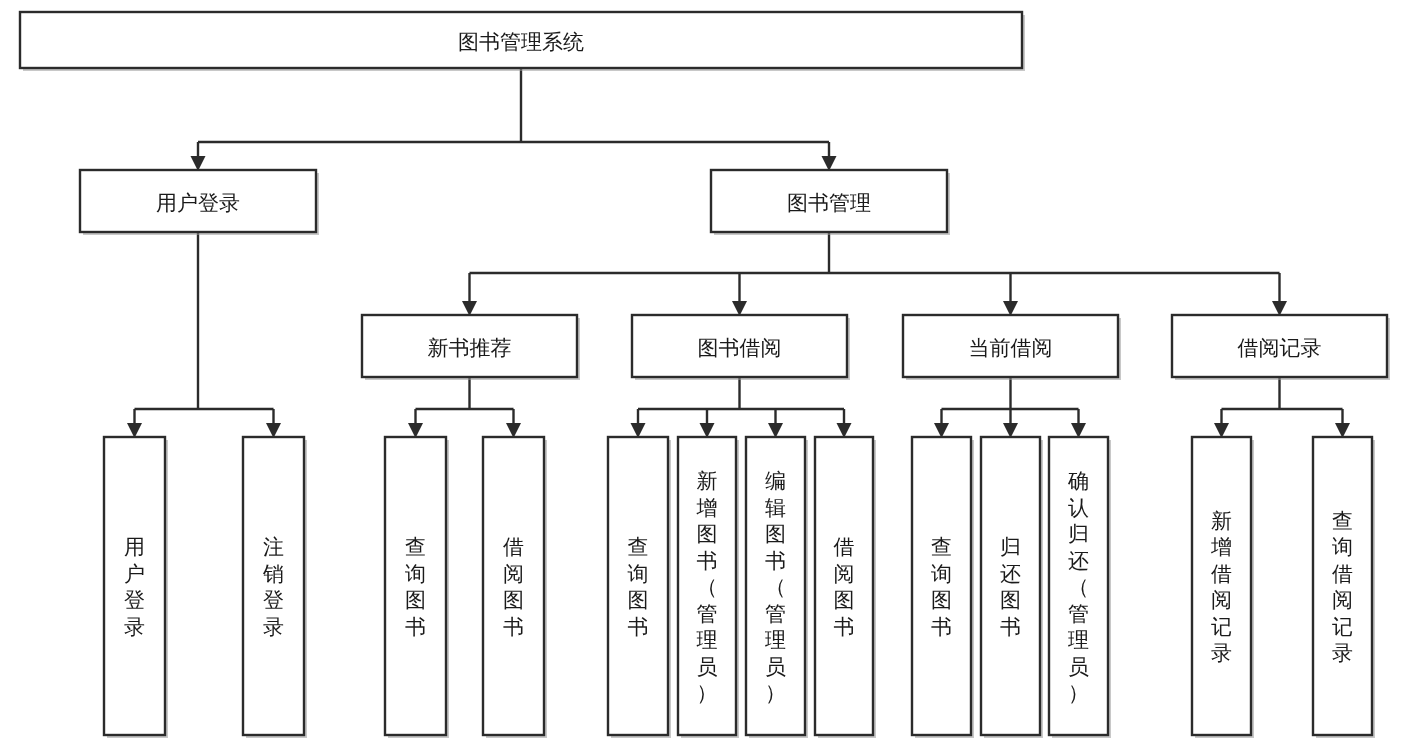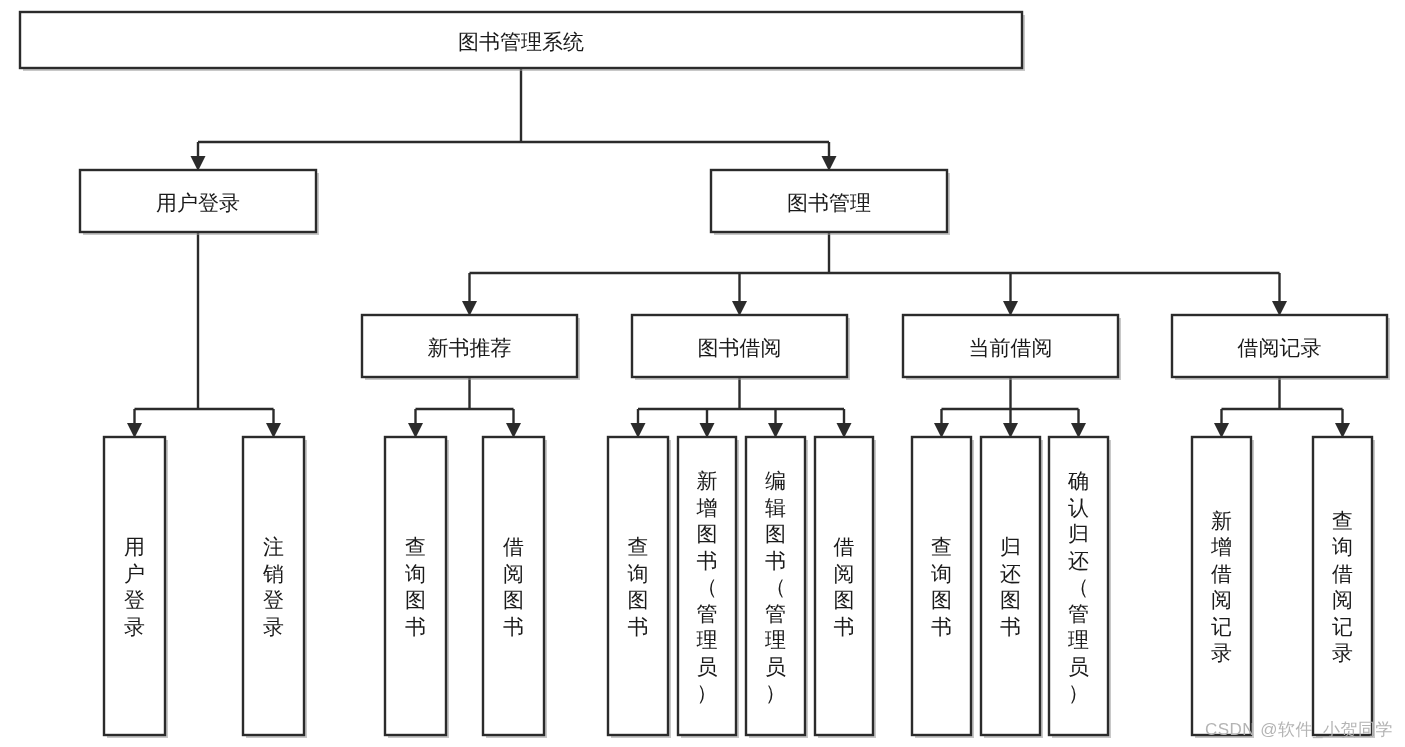--- a/index.html
+++ b/index.html
@@ -246,14 +246,13 @@
           <rect x="1192" y="437" width="59" height="298" class="node-box"></rect>
           <text x="1221.5" y="519.75" class="node-label-v"><tspan x="1221.5" y="519.75">新</tspan><tspan x="1221.5" y="546.25">增</tspan><tspan x="1221.5" y="572.75">借</tspan><tspan x="1221.5" y="599.25">阅</tspan><tspan x="1221.5" y="625.75">记</tspan><tspan x="1221.5" y="652.25">录</tspan></text>
         </g>
         <g>
           <rect x="1316" y="440" width="59" height="298" class="node-shadow"></rect>
           <rect x="1313" y="437" width="59" height="298" class="node-box"></rect>
           <text x="1342.5" y="519.75" class="node-label-v"><tspan x="1342.5" y="519.75">查</tspan><tspan x="1342.5" y="546.25">询</tspan><tspan x="1342.5" y="572.75">借</tspan><tspan x="1342.5" y="599.25">阅</tspan><tspan x="1342.5" y="625.75">记</tspan><tspan x="1342.5" y="652.25">录</tspan></text>
         </g>
       </g>
   </svg>
-  <div class="watermark">CSDN @软件_小贺同学</div>
 </div>
 
 </body></html>

